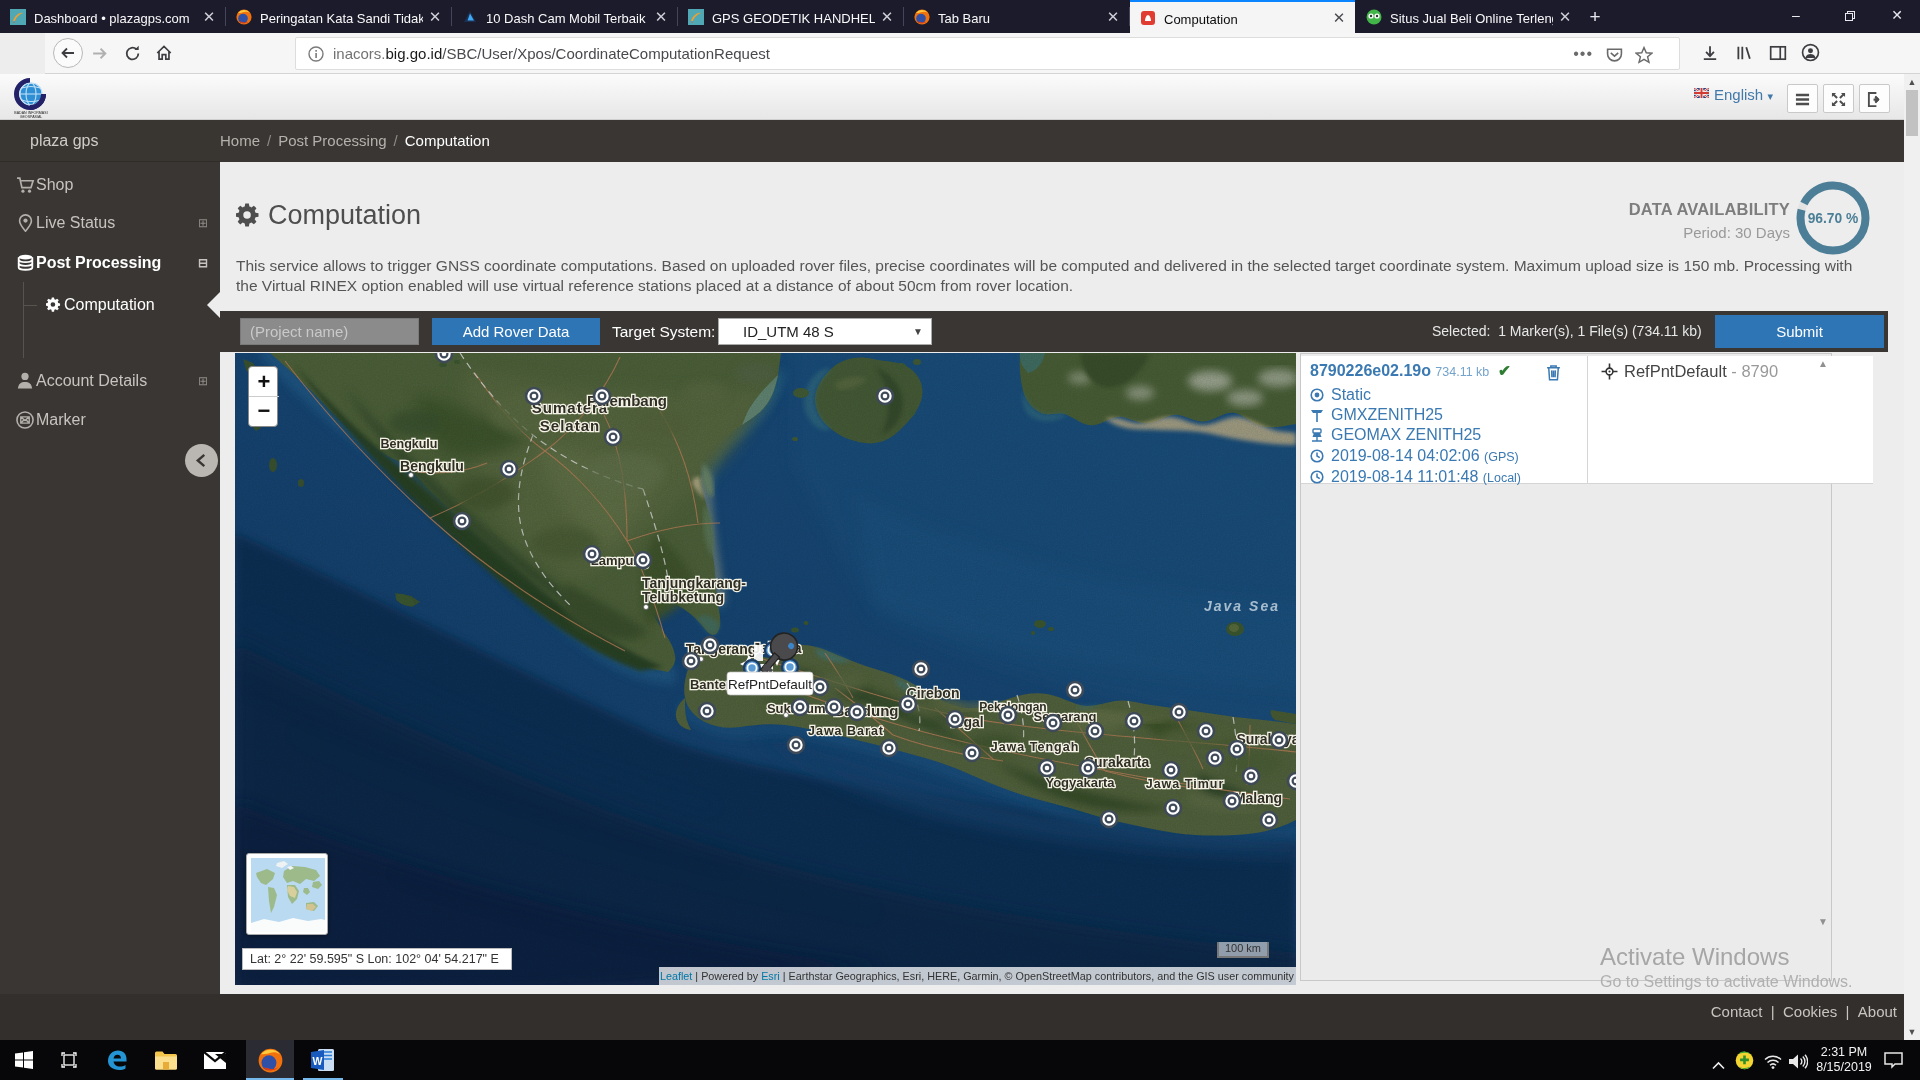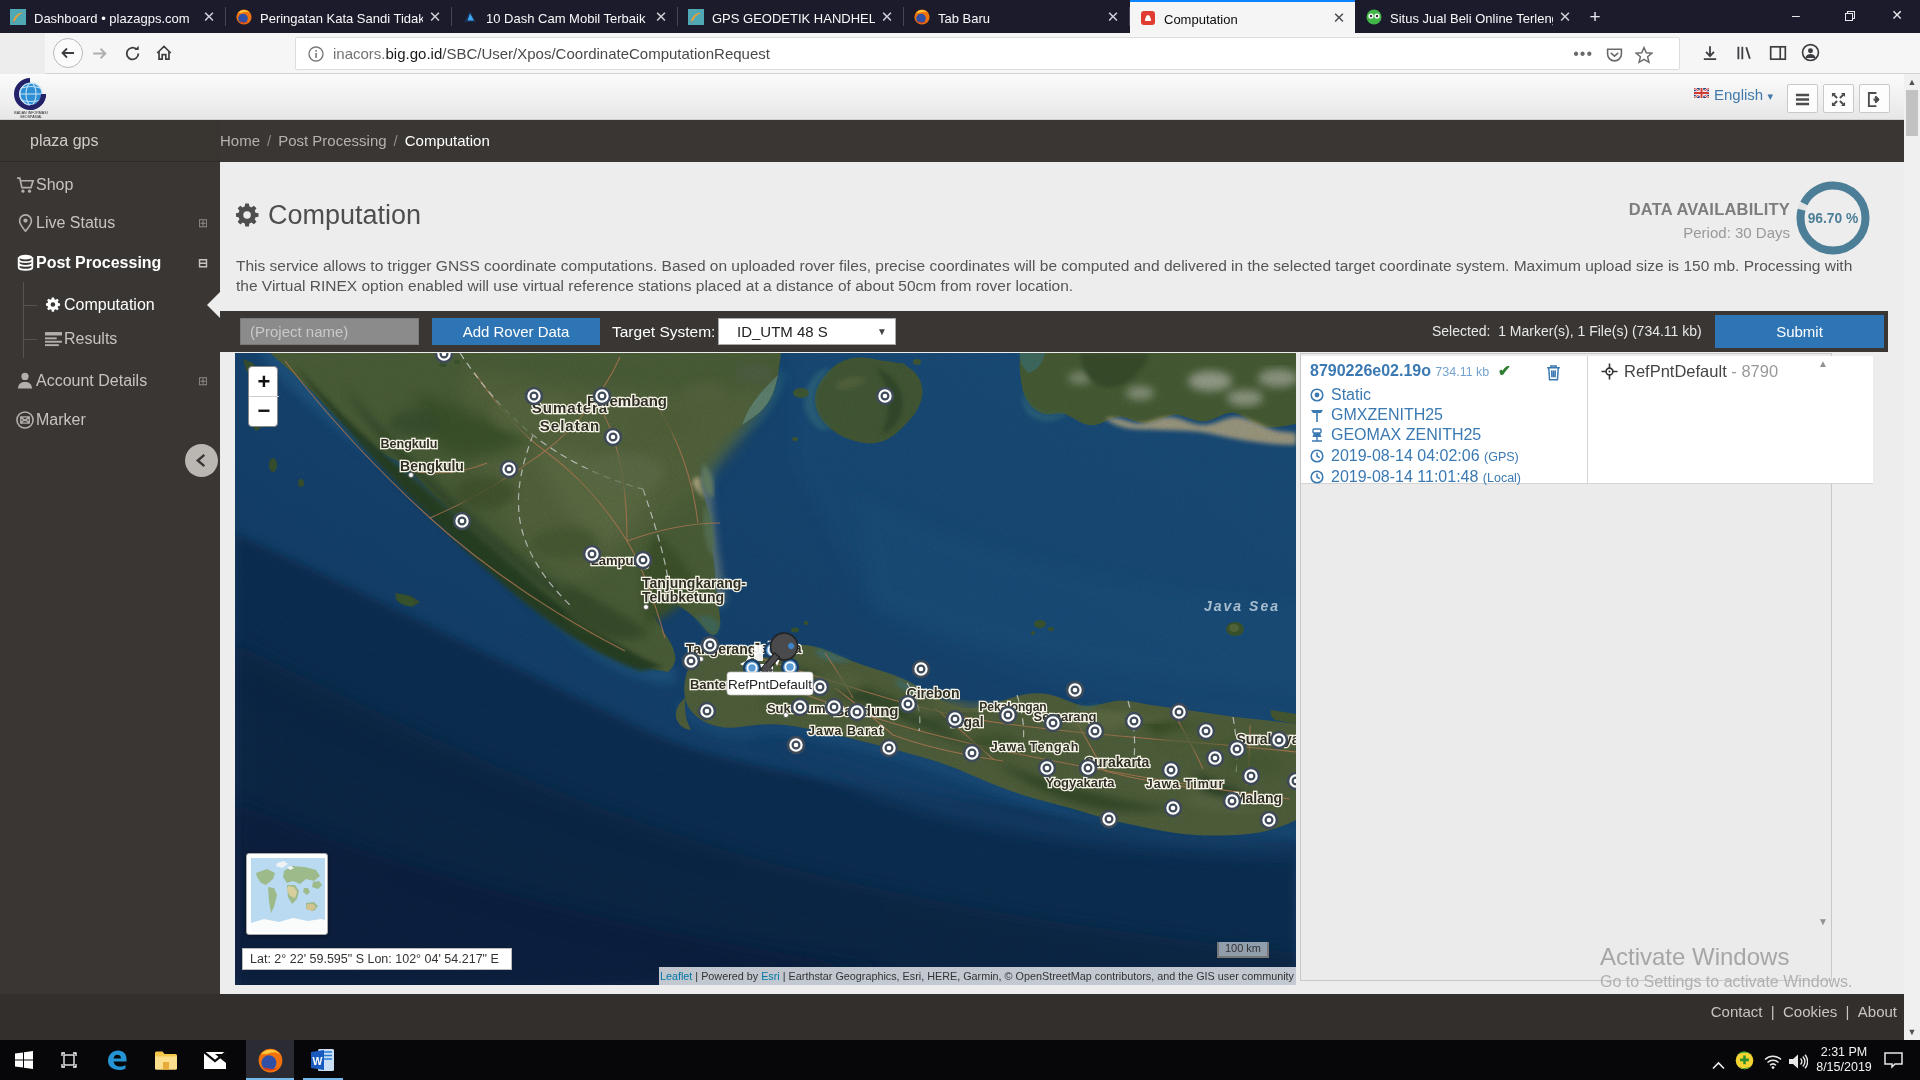--- a/index.html
+++ b/index.html
@@ -269,30 +269,20 @@
   </div>
   <div style="position:absolute;left:23px;top:162px;width:1px;height:76px;background:#57534f"></div>
   <div class="sitem" style="top:166px;color:#fff">
     <span style="position:absolute;left:23px;top:19px;width:14px;height:1px;background:#57534f"></span>
     <span class="ic" style="left:42px"><svg width="15" height="15" viewBox="0 0 16 16" style="margin-top:11px">
           <path fill="#fff" d="M15 9.2 V6.8 l-2-.35 a5.2 5.2 0 0 0-.55-1.33 l1.17-1.67 -1.7-1.7 -1.67 1.17 a5.2 5.2 0 0 0-1.33-.55 L8.57 .4 H6.17 l-.35 2 a5.2 5.2 0 0 0-1.33.55 L2.82 1.75 1.12 3.45 2.3 5.12 a5.2 5.2 0 0 0-.55 1.33 l-2 .35 v2.4 l2 .35 a5.2 5.2 0 0 0 .55 1.33 L1.12 12.55 2.82 14.25 4.5 13.07 a5.2 5.2 0 0 0 1.33.55 l.35 2 h2.4 l.35-2 a5.2 5.2 0 0 0 1.33-.55 l1.67 1.17 1.7-1.7 -1.17-1.67 a5.2 5.2 0 0 0 .55-1.33 Z M7.37 10.5 a2.5 2.5 0 1 1 0-5 a2.5 2.5 0 0 1 0 5 Z"></path>
         </svg></span>
     <span class="lb" style="left:64px">Computation</span>
   </div>
   <div style="position:absolute;right:0;top:172px;width:0;height:0;border-top:13px solid transparent;border-bottom:13px solid transparent;border-right:13px solid #ededed"></div>
-  <div class="sitem" style="top:200px">
-    <span style="position:absolute;left:23px;top:19px;width:14px;height:1px;background:#57534f"></span>
-    <span class="ic" style="left:42px"><svg width="17" height="15" viewBox="0 0 16 14" style="margin-top:12px">
-          <rect x="0" y="0" width="16" height="3.2" fill="#b3afab"></rect>
-          <rect x="0" y="5" width="11" height="1.8" fill="#b3afab"></rect>
-          <rect x="0" y="8.2" width="16" height="1.8" fill="#b3afab"></rect>
-          <rect x="0" y="11.4" width="13" height="1.8" fill="#b3afab"></rect>
-        </svg></span>
-    <span class="lb" style="left:64px">Results</span>
-  </div>
   <div class="sitem" style="top:242px">
     <span class="ic"><svg width="16" height="17" viewBox="0 0 15 16" style="margin-top:10px">
           <circle cx="7.5" cy="4.2" r="3.4" fill="#b3afab"></circle>
           <path d="M.8 15.5 c.5-4.6 3-6.2 6.7-6.2 s6.2 1.6 6.7 6.2 Z" fill="#b3afab"></path>
         </svg></span>
     <span class="lb">Account Details</span>
       <span class="pm">⊞</span>
   </div>
   <div class="sitem" style="top:281px">
     <span class="ic"><svg width="18" height="18" viewBox="0 0 17 17" style="margin-top:10px">
@@ -317,21 +307,21 @@
   <svg id="donut" viewBox="0 0 74 74">
     <circle cx="37" cy="37" r="32.5" fill="none" stroke="#e3e3e3" stroke-width="8"></circle>
     <circle cx="37" cy="37" r="32.5" fill="none" stroke="#4c7f97" stroke-width="8" stroke-dasharray="197.5 6.7" stroke-dashoffset="-117"></circle>
     <text x="37" y="42" text-anchor="middle" font-size="13.8" font-weight="700" fill="#4c7f97">96.70 %</text>
   </svg>
   <div id="desc">This service allows to trigger GNSS coordinate computations. Based on uploaded rover files, precise coordinates will be computed and delivered in the selected target coordinate system. Maximum upload size is 150 mb. Processing with<br>the Virtual RINEX option enabled will use virtual reference stations placed at a distance of about 50cm from rover location.</div>
   <div id="formbar">
     <div style="position:absolute;left:20px;top:7px;width:179px;height:27px;background:#8b8b8b;border:1px solid #7a7a7a;color:#c9c9c9;font-size:15px;line-height:25px;padding-left:9px">(Project name)</div>
     <div class="btn-blue" style="position:absolute;left:212px;top:7px;width:168px;height:27px;text-align:center;line-height:27px">Add Rover Data</div>
     <div style="position:absolute;left:392px;top:0;color:#fff;font-size:15.5px;line-height:41px">Target System:</div>
-    <div style="position:absolute;left:498px;top:7px;width:178px;height:27px;background:#fff;border:1px solid #aaa;font-size:15px;color:#222;line-height:25px;padding-left:18px">ID_UTM 48 S<span style="position:absolute;right:8px;top:0;color:#444;font-size:10px">▼</span></div>
+    <div style="position:absolute;left:498px;top:7px;width:214px;height:27px;background:#fff;border:1px solid #aaa;font-size:15px;color:#222;line-height:25px;padding-left:24px">ID_UTM 48 S<span style="position:absolute;right:8px;top:0;color:#444;font-size:10px">▼</span></div>
     <div style="position:absolute;left:1212px;top:0;color:#e8e8e8;font-size:14px;line-height:41px">Selected:&nbsp;&nbsp;1 Marker(s), 1 File(s) (734.11 kb)</div>
     <div class="btn-blue" style="position:absolute;left:1495px;top:4px;width:169px;height:33px;text-align:center;line-height:33px">Submit</div>
   </div>
 </div>
 
 <div class="abs" id="map">
 <svg width="1061" height="632" viewBox="0 0 1061 632" style="position:absolute;left:0;top:0">
   <defs>
     <linearGradient id="ocean" x1="0" y1="1" x2="0.9" y2="0">
       <stop offset="0" stop-color="#123a66"></stop>

